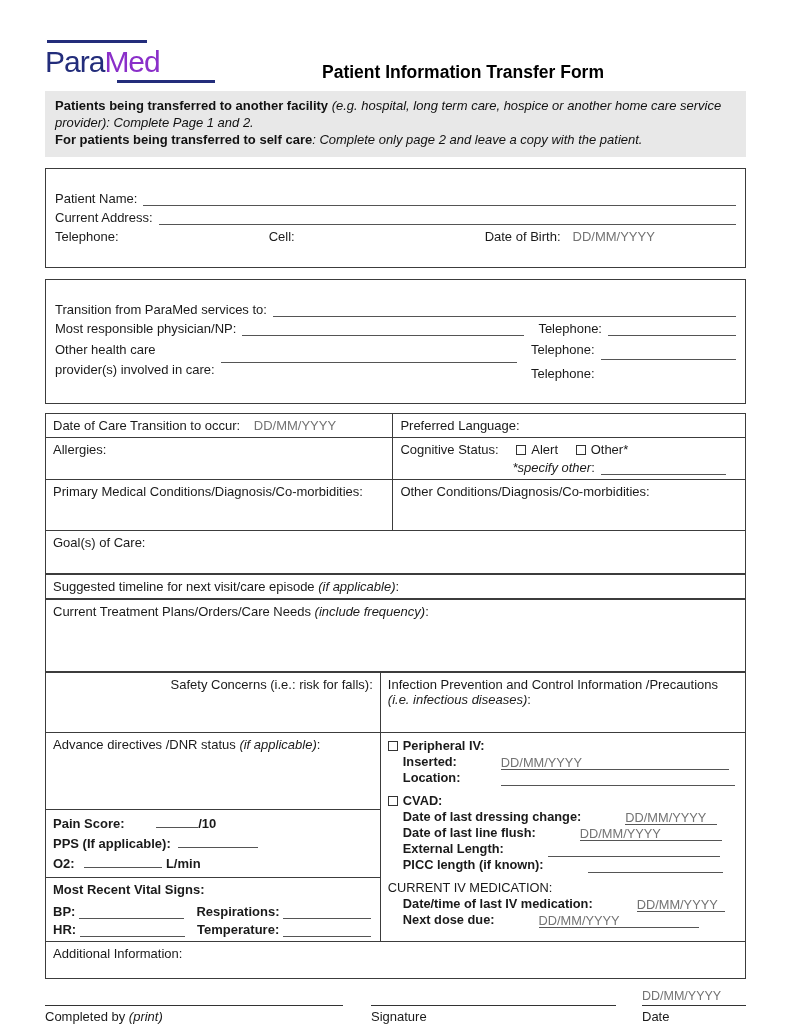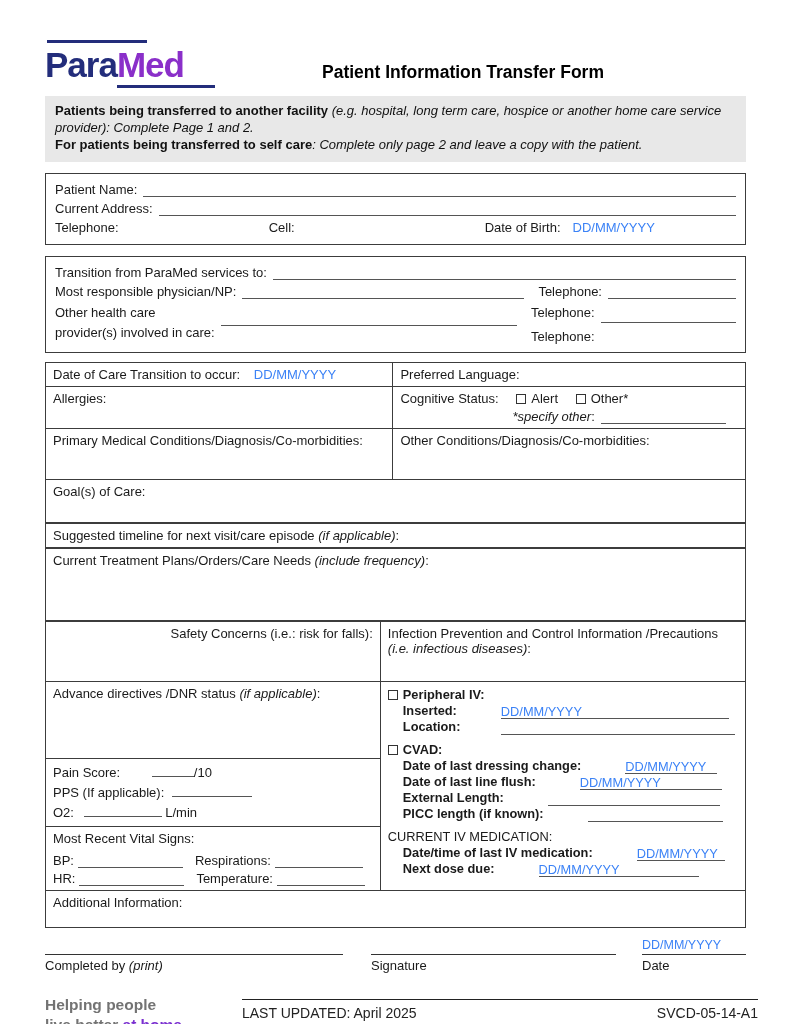--- a/index.html
+++ b/index.html
@@ -4,57 +4,57 @@
 <style>
   * { margin:0; padding:0; box-sizing:border-box; }
   body { background:#888; font-family:"Liberation Sans","DejaVu Sans",sans-serif; }
   .page {
     width:791px; height:1024px; background:#fff; margin:0 auto;
     padding:40px 45px 0 45px; position:relative; color:#1a1a1a;
     font-size:13px; overflow:hidden;
   }
   
   .hdr { display:flex; align-items:flex-start; }
-  .logo { position:relative; font-weight:bold; font-size:35px; letter-spacing:-1px;
+  .logo { position:relative; font-weight:normal; font-size:30px; letter-spacing:-1px;
           line-height:1; padding:7px 0 6px 0; width:190px; flex:0 0 auto; }
   .logo .para { color:#232d7b; }
   .logo .med  { color:#8a2fc9; }
   .logo .l-top { position:absolute; top:0; left:2px; width:100px; height:3px; background:#232d7b; }
   .logo .l-bot { position:absolute; bottom:0; left:72px; width:98px; height:3px; background:#232d7b; }
   .hdr-title { flex:1; text-align:center; font-weight:bold; font-size:17.5px; padding:22px 55px 0 0; color:#000; }
   
   .intro { background:#e8e8e8; margin-top:8px; padding:7px 10px 8px 10px;
            font-size:13px; line-height:1.3; color:#111; }
   .intro i { font-family:"Liberation Sans","DejaVu Sans",sans-serif; }
   
-  .box { border:1.8px solid #3c3c3c; margin-top:11px; padding:5px 9px; }
+  .box { border:1.8px solid #3c3c3c; margin-top:11px; padding:19px 9px; }
   .frow { display:flex; align-items:flex-end; margin:3px 0 4px 0; }
   .lbl { white-space:nowrap; }
   .fld { border-bottom:1.2px solid #555; flex:1; height:15px; margin-left:6px; }
   .fldw { border-bottom:1.2px solid #555; height:15px; margin-left:6px; }
-  .ph { color:#3b82f6; }
+  .ph { color:#737373; }
   .sp { display:inline-block; }
   
   .tbl { border:1.8px solid #3c3c3c; margin-top:9px; }
   .tr { display:flex; border-top:1.5px solid #3c3c3c; }
   .tr.first { border-top:none; }
   .tr.thick { border-top:2.5px solid #3c3c3c; }
   .cell { padding:4px 7px; }
   .cl  { width:49.7%; border-right:1.5px solid #3c3c3c; }
   .cr  { flex:1; }
   .cl2 { width:47.9%; border-right:1.5px solid #3c3c3c; }
   .it { font-style:italic; }
   .chk { display:inline-block; width:10px; height:10px; border:1.3px solid #333;
          margin:0 5px 0 0; vertical-align:-1px; }
   .iv-cell { line-height:16px; font-size:12.8px; padding-top:5px; }
   .iv-ind { padding-left:15px; display:flex; align-items:flex-end;gap:40px; }
   .gap6 { height:7px; }
   .leftstack { width:47.9%; border-right:1.5px solid #3c3c3c; display:flex; flex-direction:column; }
   .ls-cell { padding:4px 7px; }
-  .ls-b { border-top:1.5px solid #3c3c3c; }
+  .ls-b { border-top:1.5px solid #3c3c3c;font-weight:bold; }
   .inline-fld { display:inline-block; border-bottom:1.2px solid #555; height:14px; vertical-align:baseline; }
   
   .sig { display:flex; margin-top:10px; align-items:flex-end; }
   .sig-col { display:flex; flex-direction:column; }
   .sig-line { border-top:1.4px solid #333; }
   .sig-lbl { padding-top:3px; font-size:13px; }
   .sig-ph { font-size:12.5px; height:16px; }
   
   .ftr { display:flex; margin-top:22px; }
   .tagline { width:185px; font-weight:bold; font-size:15.5px; line-height:1.25; flex:0 0 auto; }

